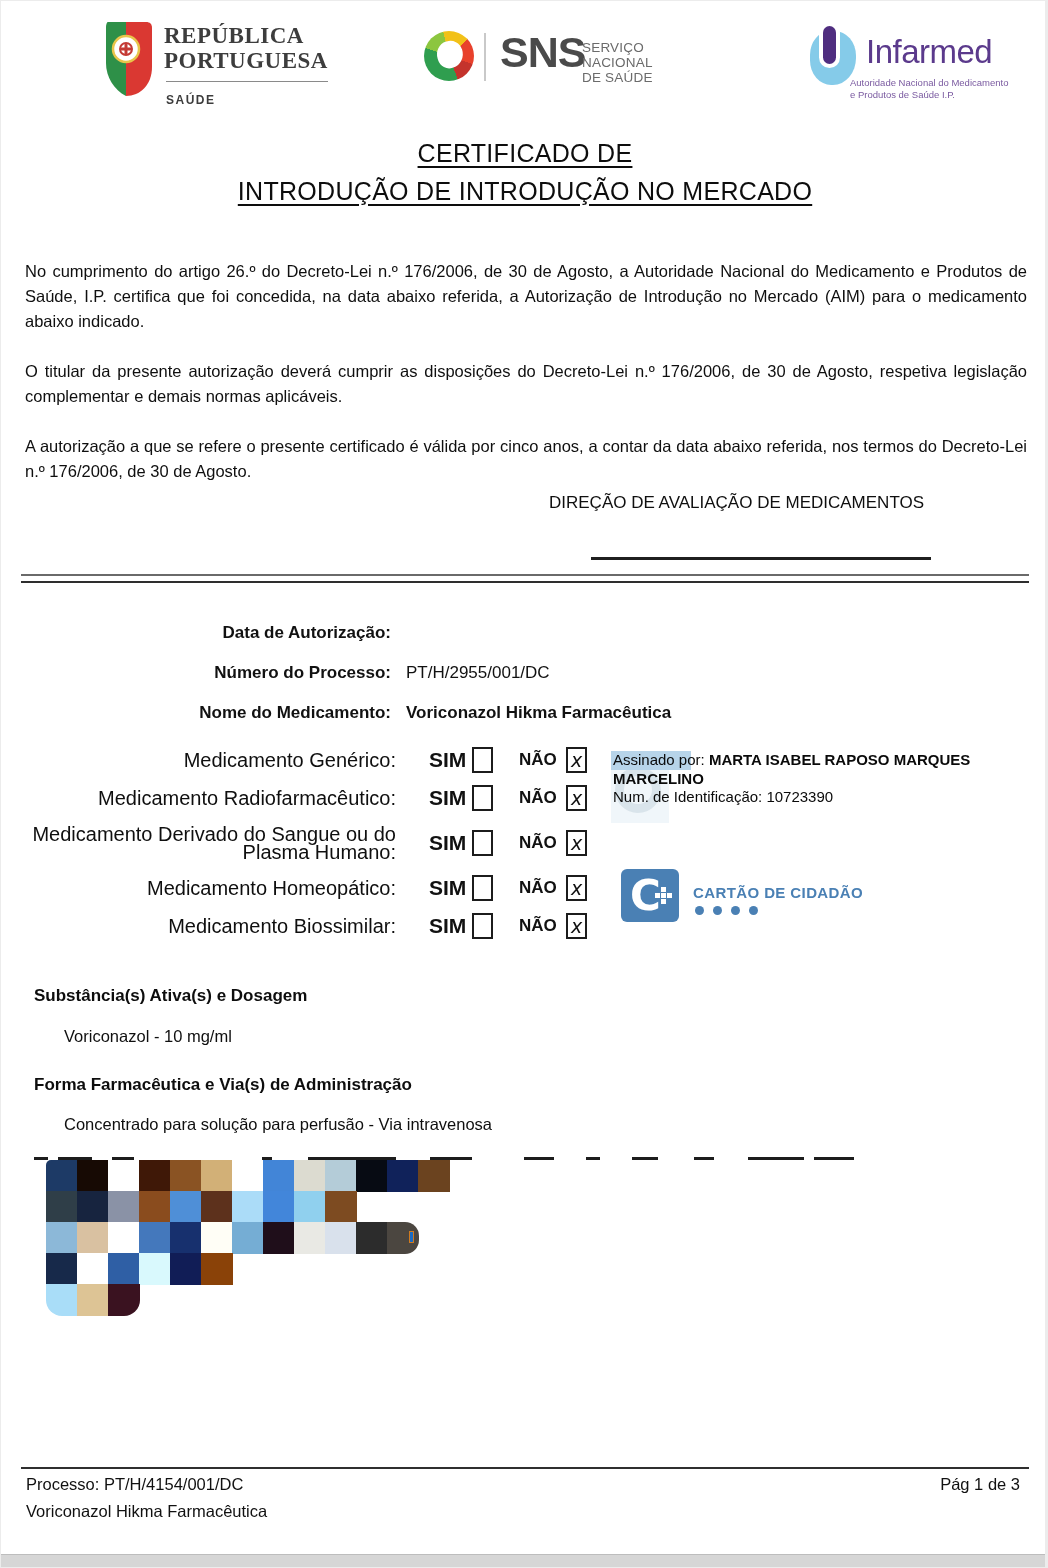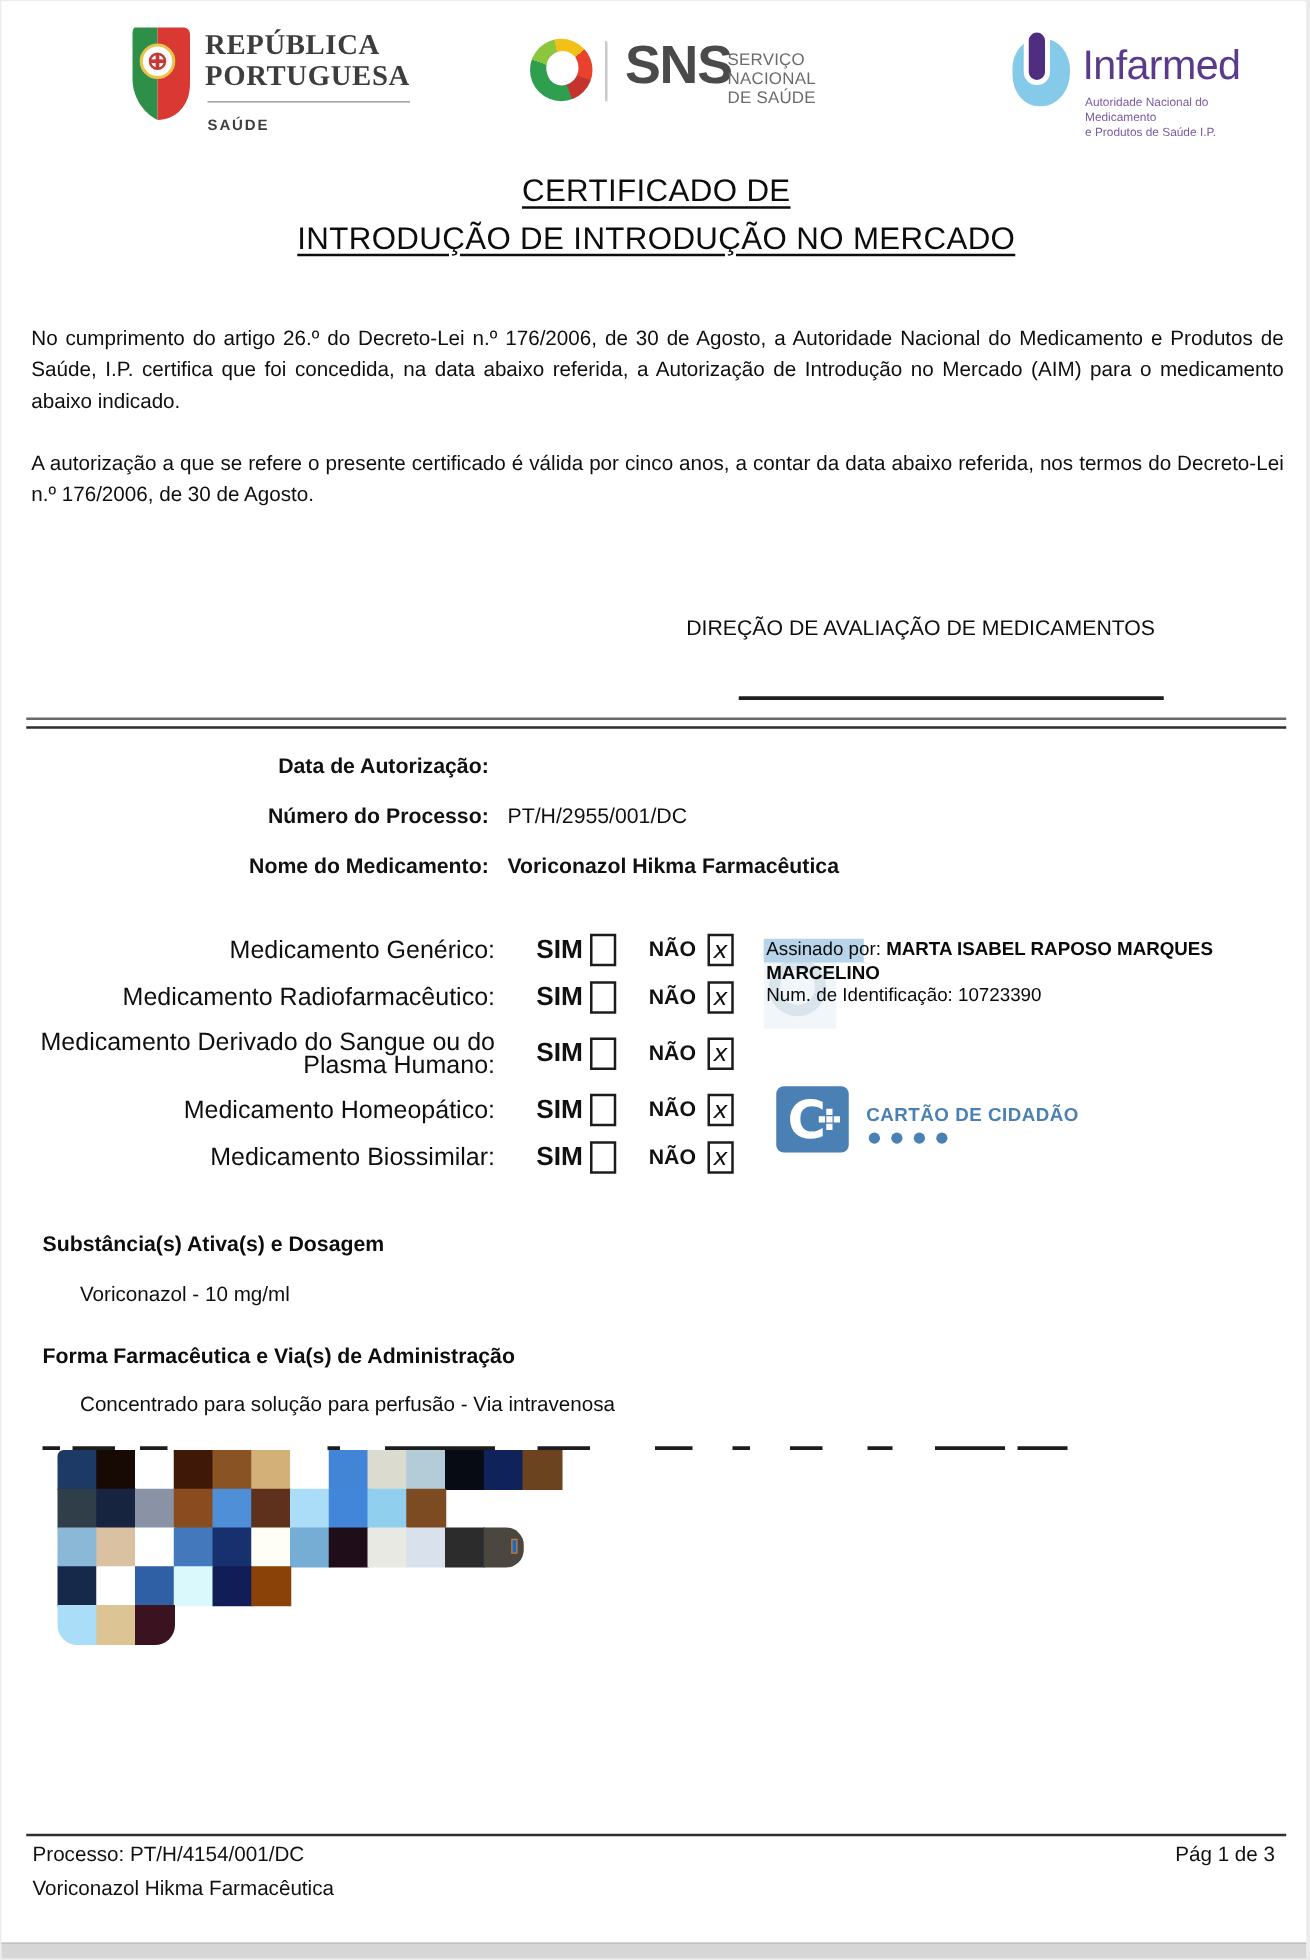--- a/index.html
+++ b/index.html
@@ -23,38 +23,38 @@
     background:conic-gradient(from 210deg, #2f9e4f 0 22%, #8cc63f 22% 38%, #f2c118 38% 55%, #e8412c 55% 72%, #c4332c 72% 86%, #2f9e4f 86% 100%); }
   .sns-swirl::after { content:""; position:absolute; left:13px; top:10px; width:26px; height:27px; background:#fff; border-radius:52% 48% 55% 45%; transform:rotate(-18deg); }
   .sns-div { position:absolute; left:60px; top:6px; width:2px; height:48px; background:#c9c9c9; }
   .sns-abbr { position:absolute; left:76px; top:1px; font-size:43px; font-weight:bold; color:#4a4a4a; letter-spacing:-1px; }
   .sns-small { position:absolute; left:158px; top:13px; font-size:13.5px; line-height:15px; color:#6b6b6b; letter-spacing:.2px; }
 
   .inf-logo { left:803px; top:24px; width:220px; height:86px; }
   .inf-blob { position:absolute; left:6px; top:6px; width:46px; height:54px; background:#85cbe9; border-radius:44% 46% 50% 46%; }
   .inf-bar  { position:absolute; left:19px; top:1px; width:13px; height:38px; background:#4f2d7f; border-radius:7px; box-shadow:0 0 0 4px #fff; }
   .inf-name { position:absolute; left:62px; top:8px; font-size:33px; color:#5b3a8c; letter-spacing:-.5px; }
-  .inf-sub  { position:absolute; left:64px; top:52px; font-size:9.5px; line-height:12px; color:#7a5aa0; }
+  .inf-sub  { position:absolute; left:46px; top:52px; font-size:9.5px; line-height:12px; color:#7a5aa0; }
 
   
   .title { left:0; top:138px; width:1048px; text-align:center; font-size:25px; color:#0d0d0d; letter-spacing:.3px; }
   .title .tline { display:inline-block; text-decoration:underline; text-decoration-thickness:2px; text-underline-offset:4px; }
   .title .t2 { margin-top:9px; }
 
   
   .paras { left:24px; top:258px; width:1002px; font-size:16.5px; line-height:25px; text-align:justify; color:#0f0f0f; }
   .paras p { margin-bottom:25px; }
   .direcao { left:548px; top:492px; font-size:17px; color:#0f0f0f; }
   .sig-line { left:590px; top:556px; width:340px; height:2.5px; background:#1f1f1f; }
   .rule-a { left:20px; top:573px; width:1008px; height:2px; background:#6a6a6a; }
   .rule-b { left:20px; top:580px; width:1008px; height:2px; background:#2e2e2e; }
 
   
   #fields { left:28px; top:602px; width:760px; }
-  .f-row { display:flex; height:40px; align-items:flex-start; }
+  .f-row { display:flex; height:40px; align-items:flex-end; }
   .f-label { width:362px; text-align:right; font-weight:bold; font-size:17px; }
   .f-value { margin-left:15px; font-size:17px; }
   .f-value.bold { font-weight:bold; }
 
   
   #checks { left:30px; top:740px; width:612px; }
   .cb-row { position:relative; height:38px; }
   .cb-row.tall { height:52px; }
   .cb-label { position:absolute; left:0; top:50%; transform:translateY(-50%); width:365px; text-align:right; font-size:20px; line-height:18px; color:#0f0f0f; }
   .cb-yes  { position:absolute; left:398px; top:50%; transform:translateY(-50%); font-size:21px; font-weight:bold; }
@@ -138,20 +138,21 @@
     </div>
   </div>
 
   <div class="abs title">
     <div><span class="tline">CERTIFICADO DE</span></div>
     <div class="t2"><span class="tline">INTRODUÇÃO DE INTRODUÇÃO NO MERCADO</span></div>
   </div>
 
   <div class="abs paras">
     <p>No cumprimento do artigo 26.º do Decreto-Lei n.º 176/2006, de 30 de Agosto, a Autoridade Nacional do Medicamento e Produtos de Saúde, I.P. certifica que foi concedida, na data abaixo referida, a Autorização de Introdução no Mercado (AIM) para o medicamento abaixo indicado.</p>
+    <p>O titular da presente autorização deverá cumprir as disposições do Decreto-Lei n.º 176/2006, de 30 de Agosto, respetiva legislação complementar e demais normas aplicáveis.</p>
     <p>A autorização a que se refere o presente certificado é válida por cinco anos, a contar da data abaixo referida, nos termos do Decreto-Lei n.º 176/2006, de 30 de Agosto.</p>
   </div>
 
   <div class="abs direcao">DIREÇÃO DE AVALIAÇÃO DE MEDICAMENTOS</div>
   <div class="abs sig-line"></div>
   <div class="abs rule-a"></div>
   <div class="abs rule-b"></div>
 
   <div class="abs" id="fields">
       <div class="f-row">

